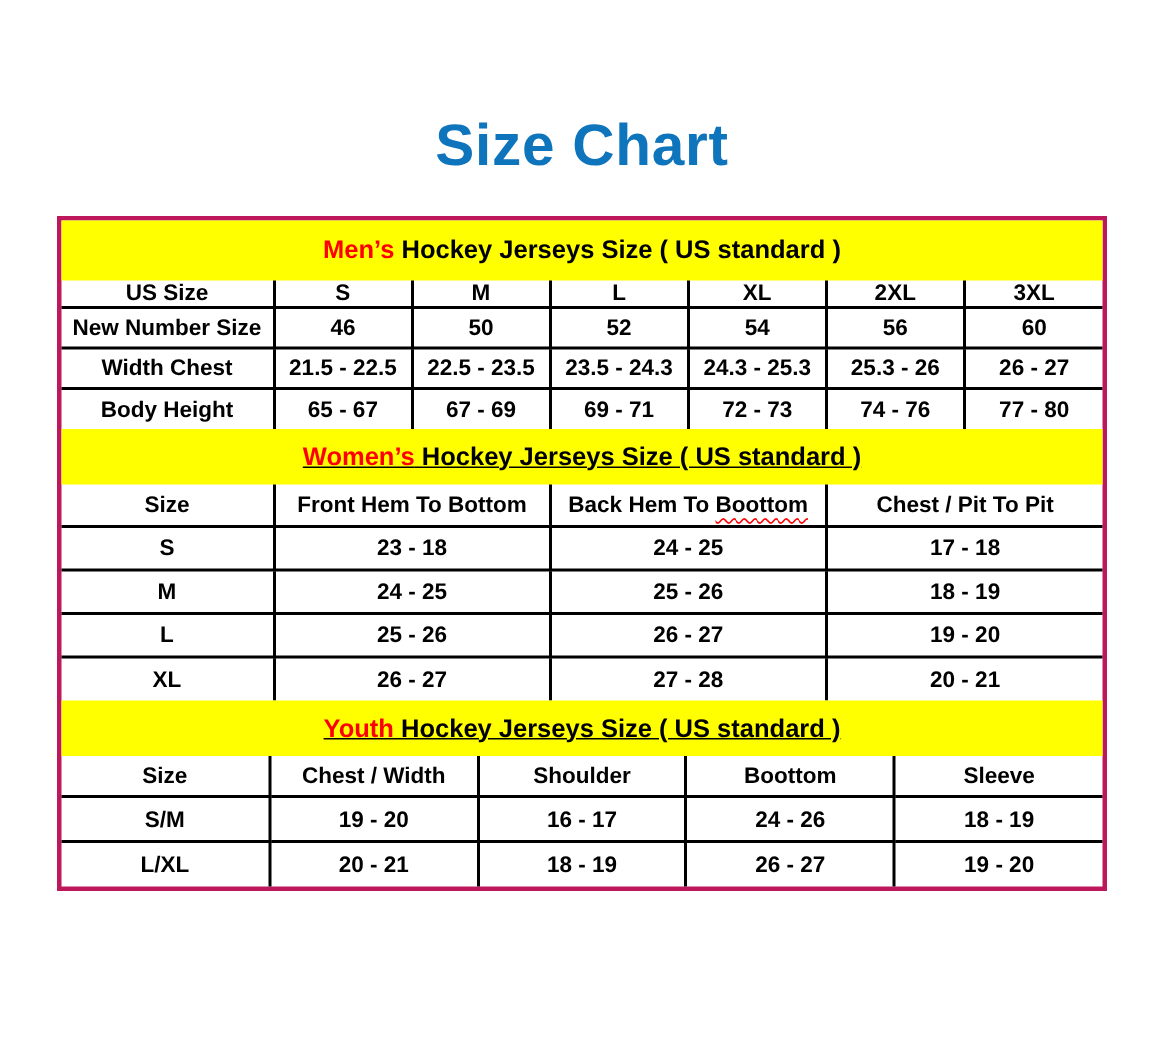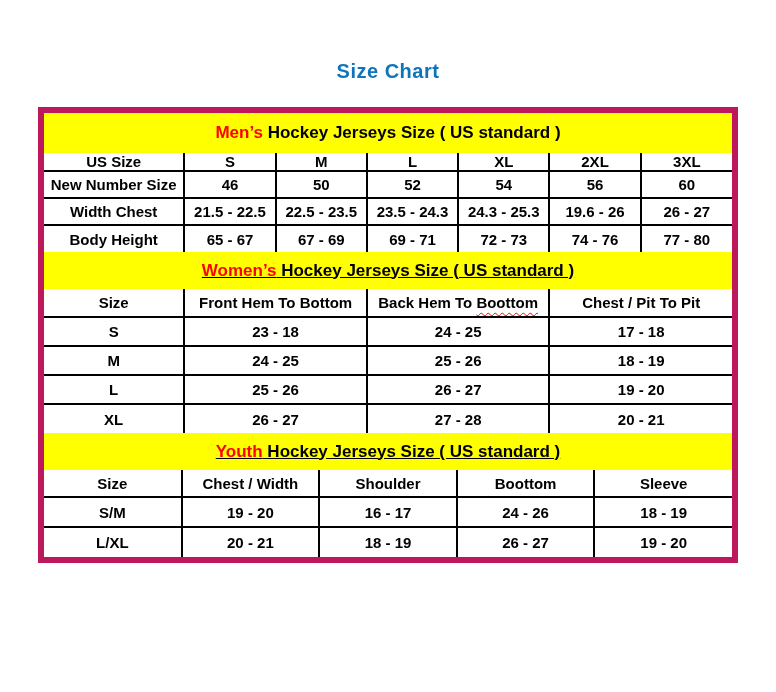--- a/index.html
+++ b/index.html
@@ -10,32 +10,32 @@
     color: #000000;
   }
   .screen {
     position: relative;
     width: 776px;
     height: 692px;
     background: #ffffff;
     overflow: hidden;
   }
   .page-title {
-    padding-top: 60px;
+    padding-top: 76px;
     text-align: center;
-    font-size: 20px;
+    font-size: 39px;
     letter-spacing: 0.5px;
     color: #0e74bc;
     font-weight: 700;
   }
   .chart-frame {
     margin-top: 24px;
     margin-left: 38px;
     width: 700px;
-    border: 6px solid #be185d;
+    border: 3px solid #be185d;
     background: #ffffff;
   }
   .band {
     background: #ffff00;
     display: flex;
     align-items: center;
     justify-content: center;
     font-size: 17px;
     white-space: pre;
   }
@@ -114,21 +114,21 @@
             <td>54</td>
             <td>56</td>
             <td>60</td>
           </tr>
           <tr>
             <td>Width Chest</td>
             <td>21.5 - 22.5</td>
             <td>22.5 - 23.5</td>
             <td>23.5 - 24.3</td>
             <td>24.3 - 25.3</td>
-            <td>19.6 - 26</td>
+            <td>25.3 - 26</td>
             <td>26 - 27</td>
           </tr>
           <tr>
             <td>Body Height</td>
             <td>65 - 67</td>
             <td>67 - 69</td>
             <td>69 - 71</td>
             <td>72 - 73</td>
             <td>74 - 76</td>
             <td>77 - 80</td>

